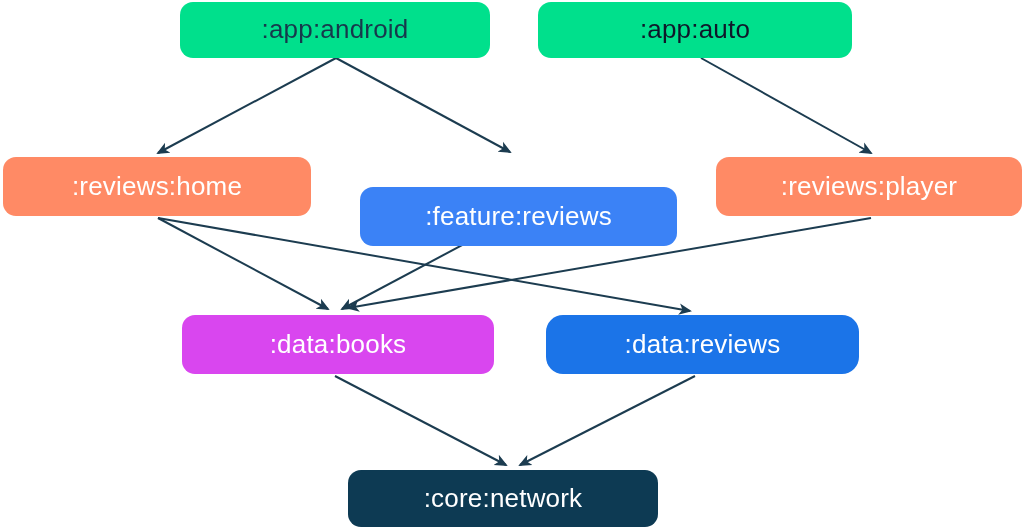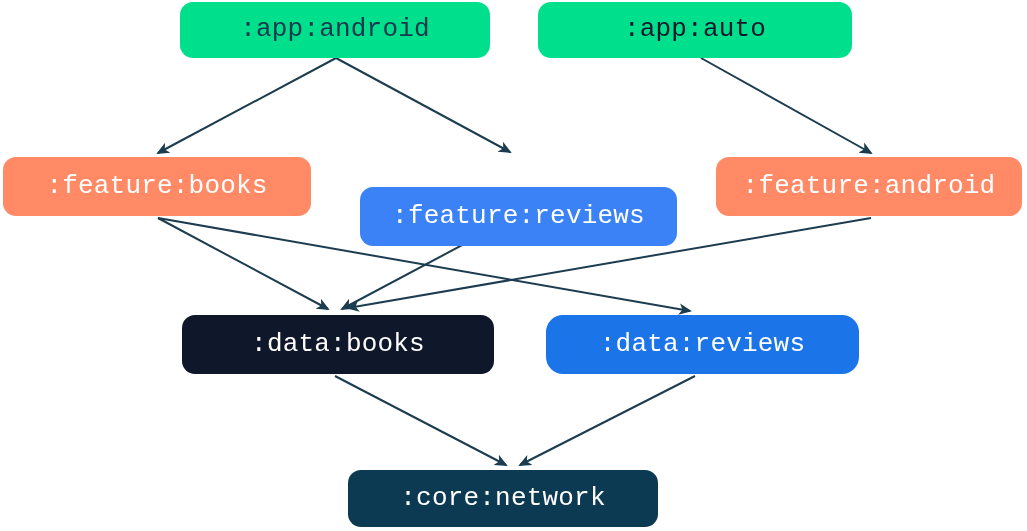--- a/index.html
+++ b/index.html
@@ -7,21 +7,20 @@
     padding: 0;
     background: #ffffff;
     font-family: "Liberation Sans", sans-serif;
   }
   .stage {
     position: relative;
     width: 1027px;
     height: 531px;
     background: #ffffff;
     overflow: hidden;
-    font-family: Liberation Mono, monospace;
   }
   .edges-layer {
     position: absolute;
     left: 0;
     top: 0;
     width: 1027px;
     height: 531px;
     pointer-events: none;
   }
   .node {
@@ -65,29 +64,29 @@
       </g>
   </svg>
   <div id="node-layer">
       <div class="node" style="left: 180px; top: 2px; width: 310px; height: 56px; background: rgb(0, 224, 140); color: rgb(23, 56, 76);">
         <span class="node-label">:app:android</span>
       </div>
       <div class="node" style="left: 538px; top: 2px; width: 314px; height: 56px; background: rgb(0, 224, 140); color: #0f172a;">
         <span class="node-label">:app:auto</span>
       </div>
       <div class="node" style="left: 3px; top: 157px; width: 308px; height: 59px; background: rgb(255, 138, 101); color: rgb(255, 255, 255);">
-        <span class="node-label">:feature:books</span>
+        <span class="node-label">:reviews:home</span>
       </div>
       <div class="node" style="left: 360px; top: 146px; width: 317px; height: 59px; background: #3b82f6; color: rgb(255, 255, 255); margin-top: 41px;">
         <span class="node-label">:feature:reviews</span>
       </div>
       <div class="node" style="left: 716px; top: 157px; width: 306px; height: 59px; background: rgb(255, 138, 101); color: rgb(255, 255, 255);">
-        <span class="node-label">:feature:android</span>
+        <span class="node-label">:reviews:player</span>
       </div>
-      <div class="node" style="left: 182px; top: 315px; width: 312px; height: 59px; background: #0f172a; color: rgb(255, 255, 255); text-align: right;">
+      <div class="node" style="left: 182px; top: 315px; width: 312px; height: 59px; background: #d946ef; color: rgb(255, 255, 255); text-align: right;">
         <span class="node-label">:data:books</span>
       </div>
       <div class="node" style="left: 546px; top: 315px; width: 313px; height: 59px; background: rgb(27, 116, 232); color: rgb(255, 255, 255); border-radius: 17px;">
         <span class="node-label">:data:reviews</span>
       </div>
       <div class="node" style="left: 348px; top: 470px; width: 310px; height: 57px; background: rgb(13, 58, 83); color: rgb(255, 255, 255);">
         <span class="node-label">:core:network</span>
       </div>
     </div>
 </div>

